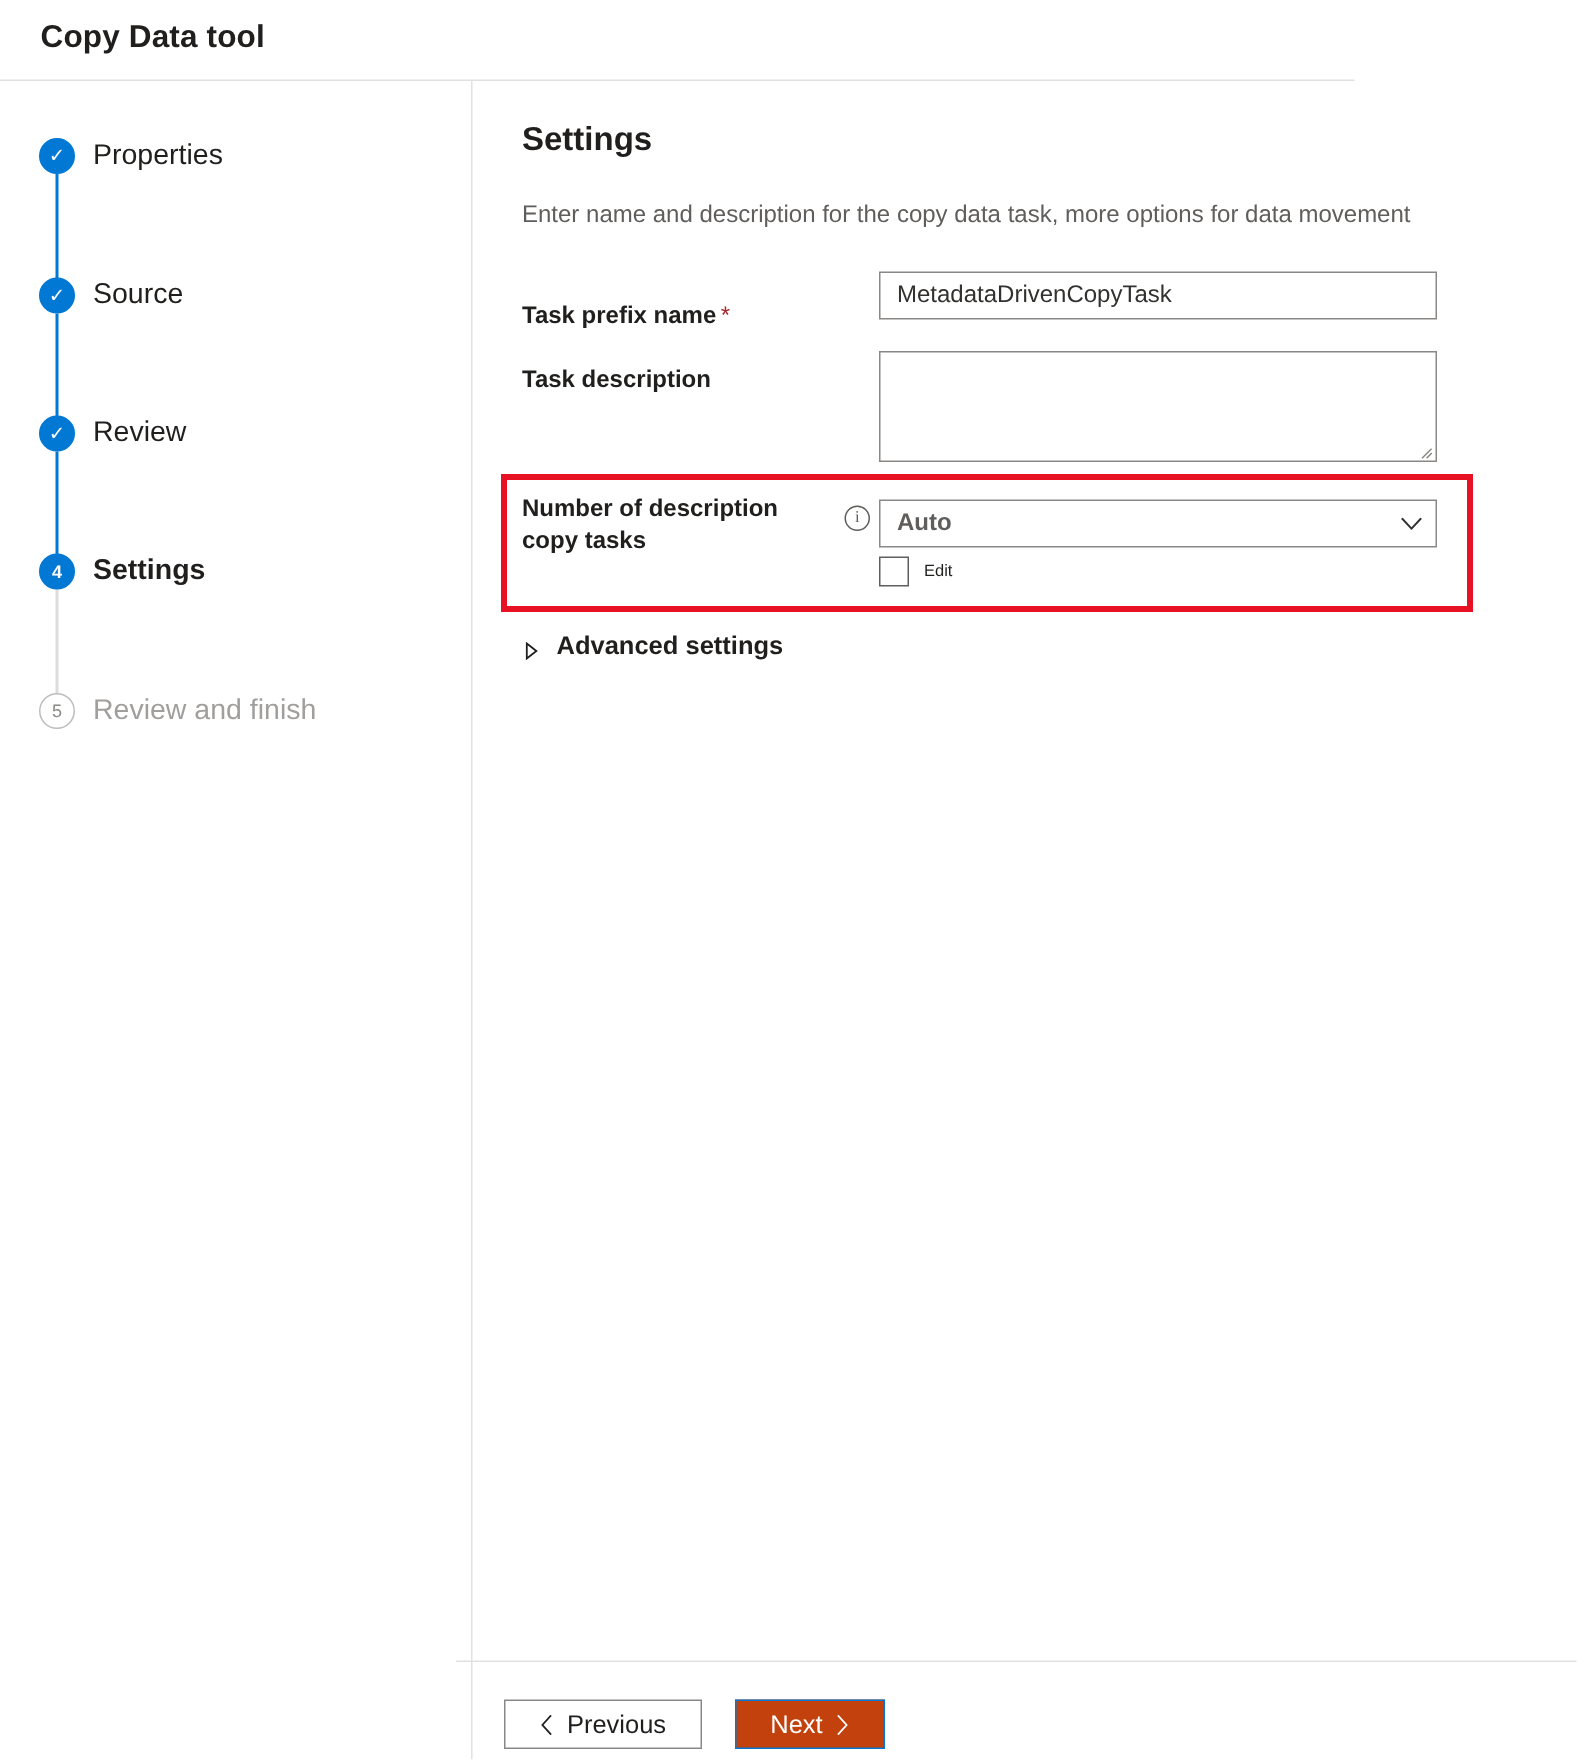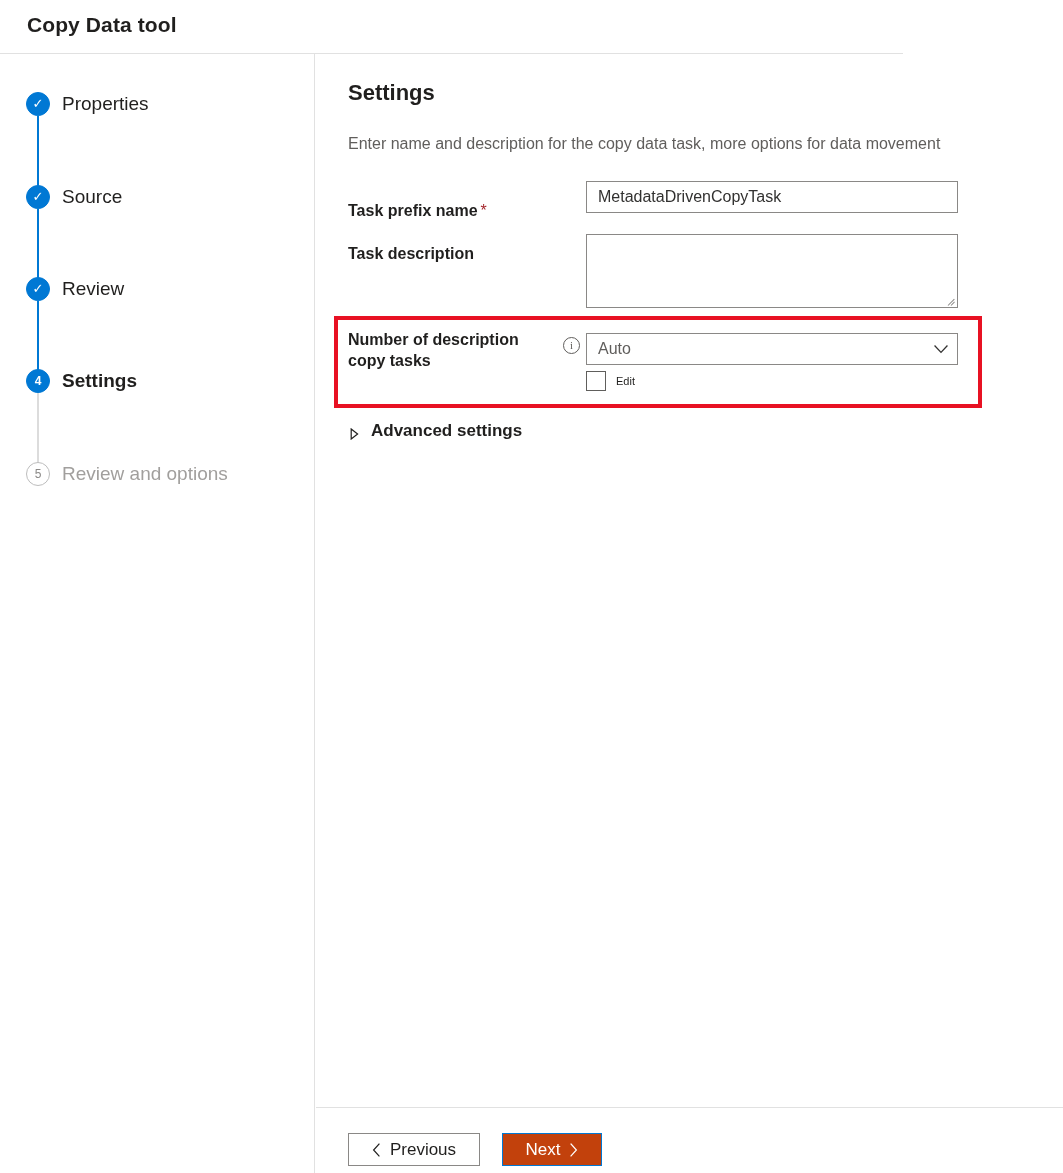--- a/index.html
+++ b/index.html
@@ -202,20 +202,21 @@
   }
 
   
   .dropdown {
     position: absolute;
     box-sizing: border-box;
     border: 1px solid #8a8886;
     background: #ffffff;
     display: flex;
     align-items: center;
+    font-weight: bold;
   }
   .dropdown .dd-value {
     font-size: 16px;
     color: #605e5c;
     padding-left: 11px;
     flex: 1;
   }
   .dropdown .dd-chevron {
     width: 32px;
     display: flex;
@@ -275,21 +276,21 @@
     height: 92px;
     border: 4px solid #e81123;
     box-sizing: border-box;
     pointer-events: none;
     z-index: 5;
   }
 
   
   #footer {
     position: absolute;
-    left: 316px;
+    left: 304px;
     top: 1107px;
     width: 747px;
     height: 48px;
     border-top: 1px solid #e1e1e1;
     box-sizing: border-box;
   }
   .btn {
     position: absolute;
     box-sizing: border-box;
     font-family: "Liberation Sans", sans-serif;
@@ -362,21 +363,21 @@
     <span class="step-marker current">
       <span class="num">4</span>
     </span>
     <span class="step-label">Settings</span>
   </div>
 
   <div class="step is-todo" style="top:407px;">
     <span class="step-marker todo">
       <span class="num">5</span>
     </span>
-    <span class="step-label">Review and options</span>
+    <span class="step-label">Review and finish</span>
   </div>
 </div>
 
 <div id="main">
 
   <div id="page-title">Settings</div>
   <div id="page-subtitle">Enter name and description for the copy data task, more options for data movement</div>
 
   <div class="field-label" style="left:32px; top:134px;margin-top:12px;">
     <span>Task prefix name</span><span class="req-star">*</span>

